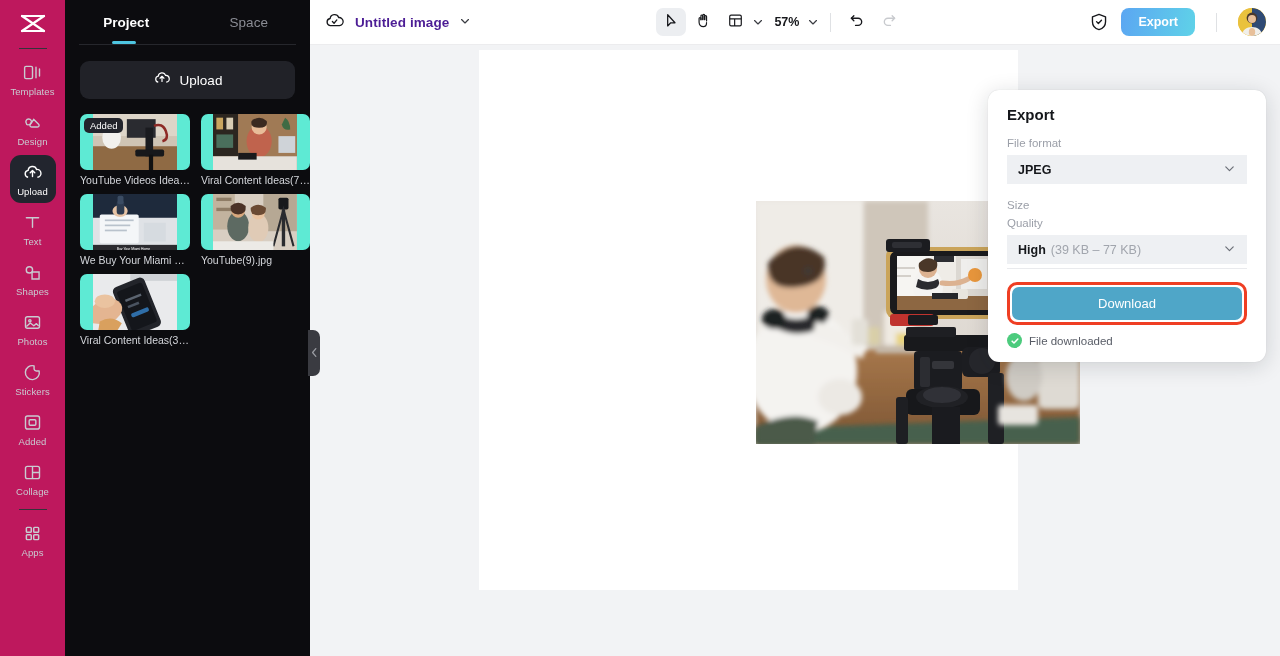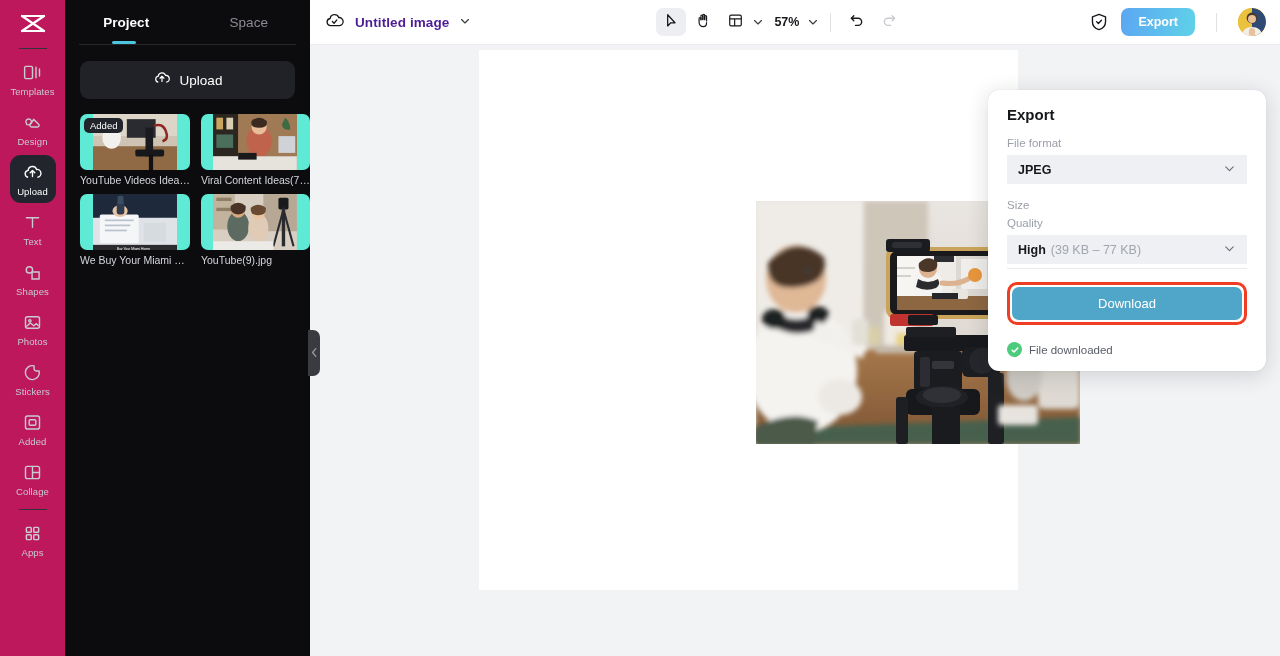--- a/index.html
+++ b/index.html
@@ -132,21 +132,21 @@
     height: 29px; background: #eef0f3; border-radius: 0;
     display: flex; align-items: center; padding: 0 11px; cursor: pointer;
     margin-bottom: 15px; gap: 5px;
   }
   .select .sv { font-size: 12.5px; color: #15171b; font-weight: 700; }
   .select .sx { font-size: 12.5px; color: #a1a5ad; font-weight: 400; }
   .select .caret { margin-left: auto; }
   .pop-rule { height: 1px; background: #e9eaed; margin: 3px 0 13px 0; }
   .dl-wrap {
     border: 3px solid #ef3e23; border-radius: 10px; padding: 2px;
-    margin-bottom: 17px;
+    margin-bottom: 8px;
   }
   .download-btn {
     height: 33px; border-radius: 7px; background: #4fa6c8; color: #ffffff;
     font-size: 13px; display: flex; align-items: center; justify-content: center;
     cursor: pointer; border: none; width: 100%;
   }
   .status-row { display: flex; align-items: center; gap: 7px; }
   .status-txt { font-size: 11.5px; color: #585c66; }
   .check-circle {
     width: 15px; height: 15px; border-radius: 50%; background: #4ccb7d;
@@ -375,20 +375,41 @@
               <rect x="78" y="6" width="12" height="14" rx="2" fill="#18191c"></rect>
               <rect x="82" y="20" width="4" height="44" fill="#2a2b2f"></rect>
               <path d="M72 64 l12-44 l12 44" stroke="#2a2b2f" stroke-width="2.5" fill="none"></path>
               <rect x="0" y="58" width="72" height="12" fill="#eceae6"></rect>
             </svg>
           </div>
         </div>
         <div class="cap">YouTube(9).jpg</div>
       </div>
 
+      <div class="cell">
+        <div class="thumb">
+          <div class="inner">
+            <svg width="100%" height="100%" viewBox="0 0 100 70" preserveAspectRatio="xMidYMid slice">
+              <rect width="100" height="70" fill="#e9eaec"></rect>
+              <rect x="44" y="0" width="56" height="10" fill="#cfd2d6"></rect>
+              <g transform="rotate(-22 50 36)">
+                <rect x="30" y="10" width="40" height="62" rx="6" fill="#22242a"></rect>
+                <rect x="34" y="16" width="32" height="50" rx="3" fill="#14161b"></rect>
+                <rect x="40" y="28" width="20" height="3" fill="#5b6470"></rect>
+                <rect x="40" y="36" width="14" height="3" fill="#4a5360"></rect>
+                <rect x="40" y="46" width="22" height="5" rx="2" fill="#2f6ea8"></rect>
+              </g>
+              <path d="M0 40 q16-16 30-6 q8 6 2 16 q-10 14-32 10z" fill="#e4b591"></path>
+              <path d="M8 58 q14-8 26 2 l-6 10 H6z" fill="#d9a05e"></path>
+              <ellipse cx="14" cy="34" rx="12" ry="8" fill="#eac3a0"></ellipse>
+            </svg>
+          </div>
+        </div>
+        <div class="cap">Viral Content Ideas(3…</div>
+      </div>
 
     </div>
 
     <div class="collapse-handle">
       <span>
         <svg width="7" height="11" viewBox="0 0 8 12" fill="none" stroke="#9a9ca2" stroke-width="1.4" stroke-linecap="round" stroke-linejoin="round">
           <path d="M5.5 1.5 1.8 6l3.7 4.5"></path>
         </svg>
       </span>
     </div>

